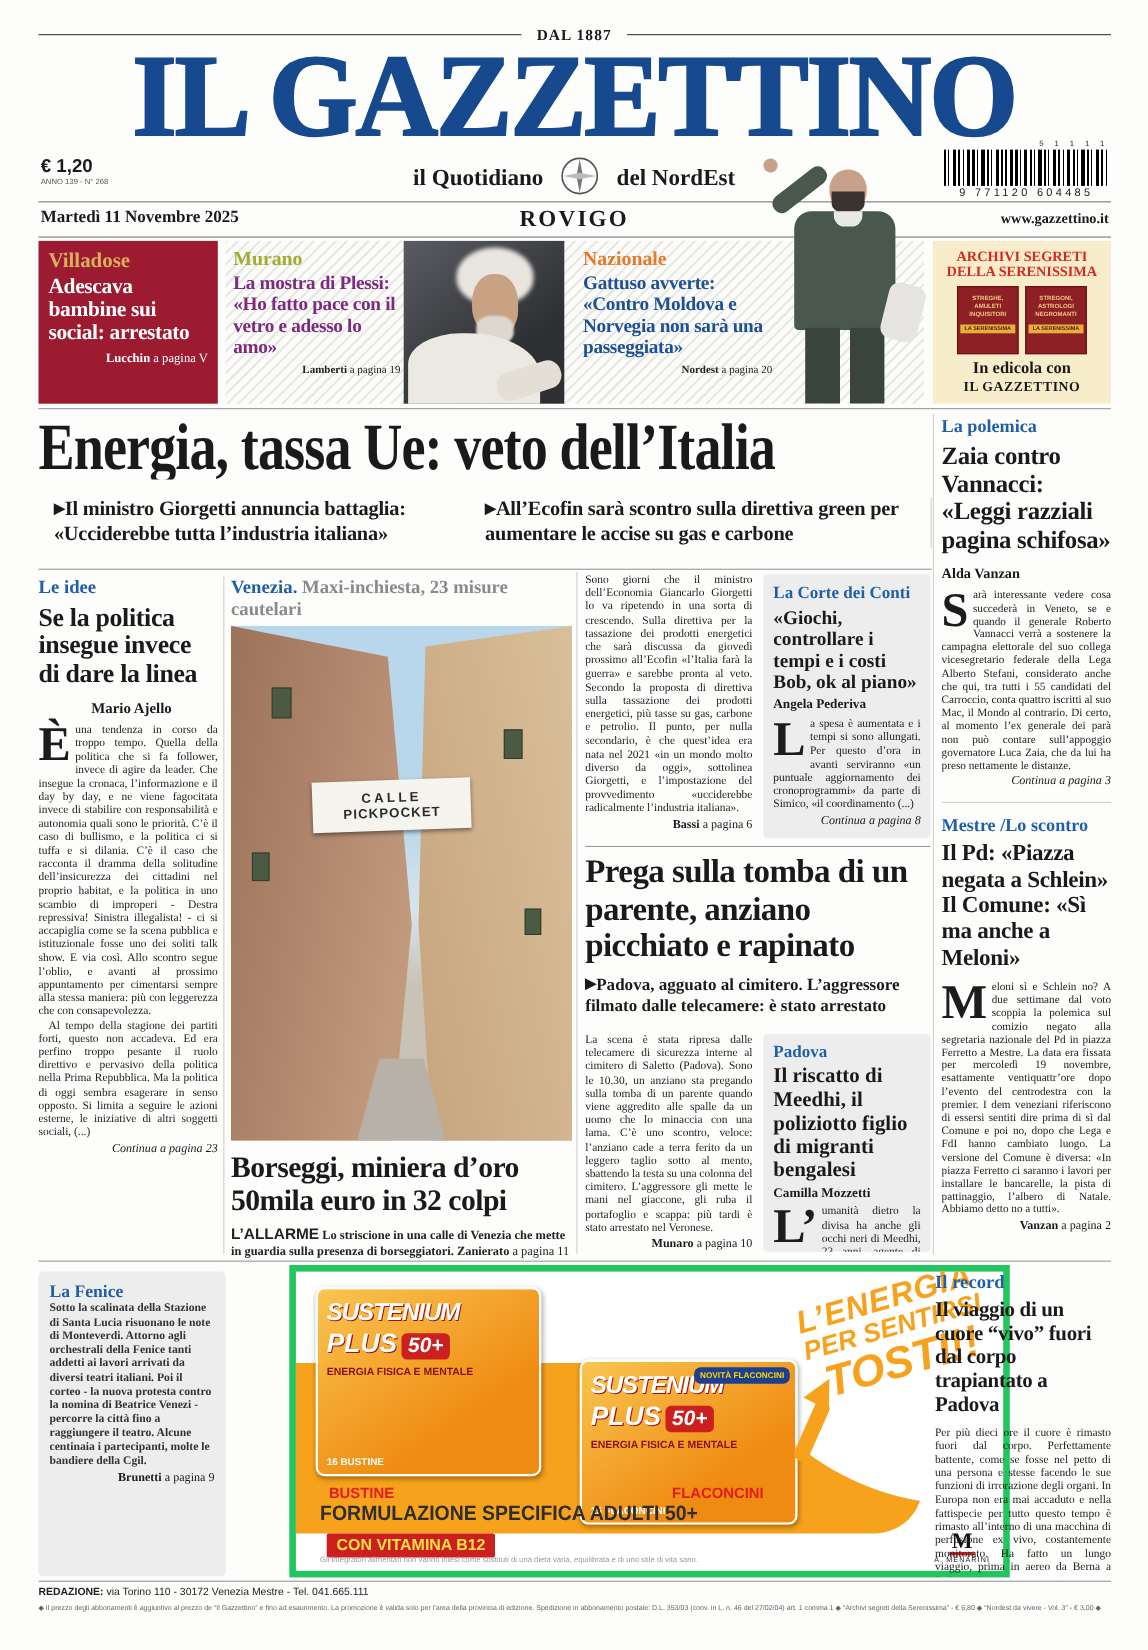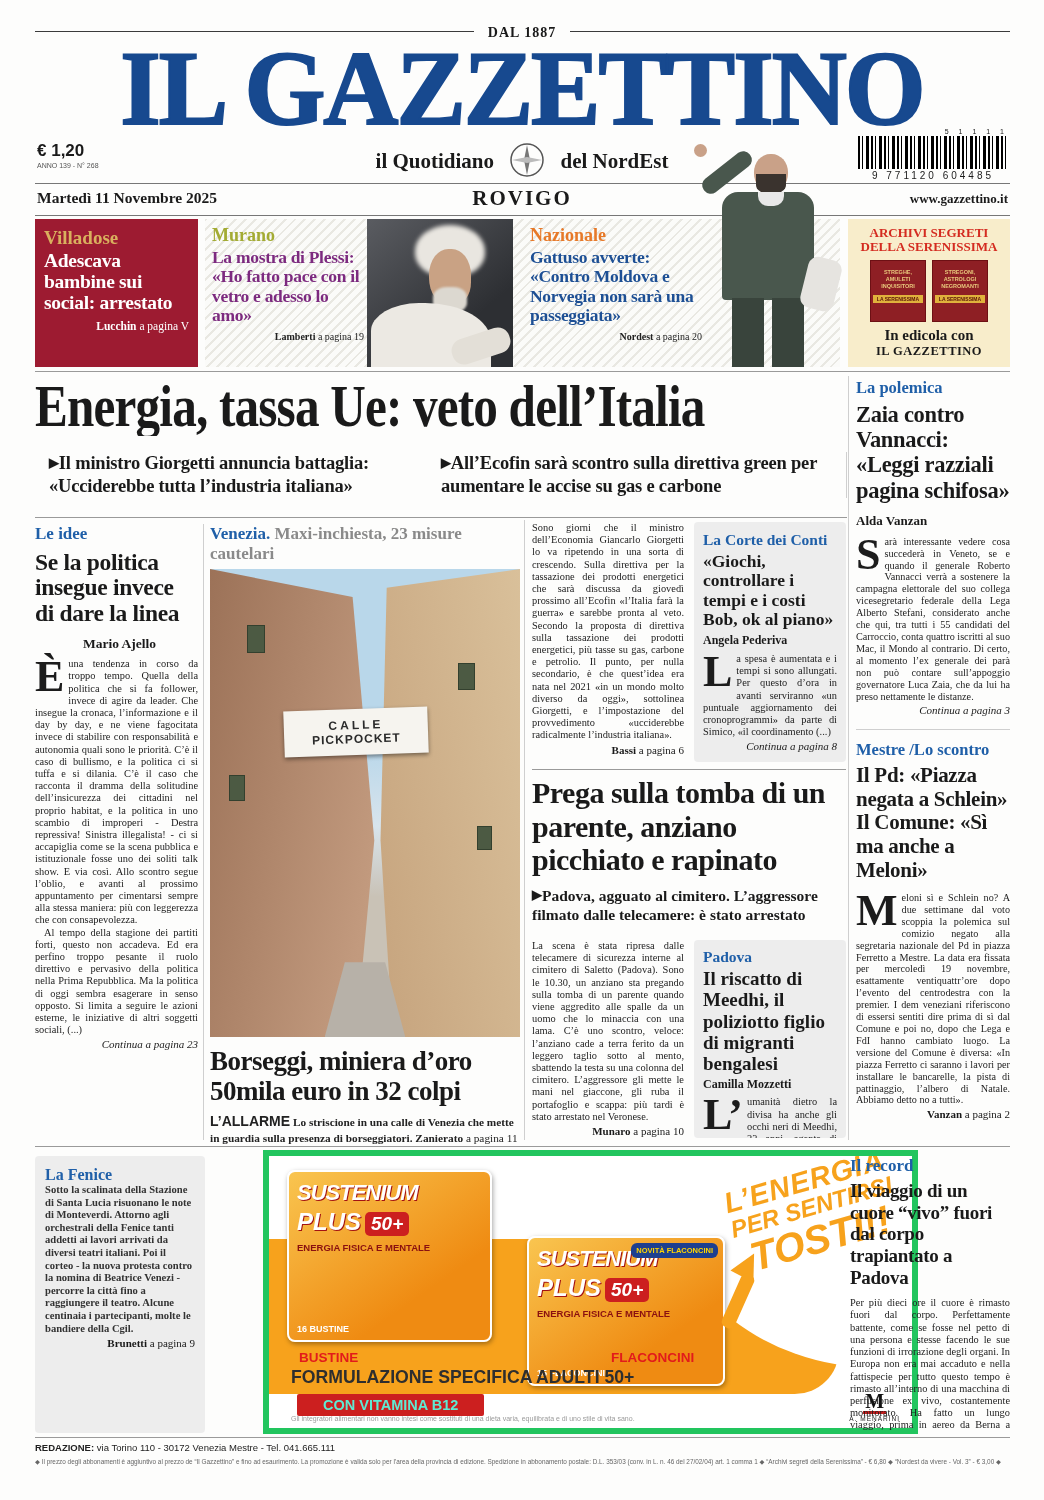--- a/index.html
+++ b/index.html
@@ -195,22 +195,22 @@
   .ad-arrow-stem{position:absolute;left:462px;top:116px;width:14px;height:58px;background:#f7a21c;
                  transform:rotate(24deg);border-radius:6px;}
   .slogan{position:absolute;right:6px;top:10px;width:186px;text-align:center;color:#f7a21c;
           font-weight:bold;font-style:italic;transform:rotate(-16deg);line-height:1;}
   .slogan .sl1{font-size:29px;letter-spacing:1px;}
   .slogan .sl2{font-size:24px;}
   .slogan .sl3{font-size:40px;}
   .ad-bustine{position:absolute;left:30px;top:194px;color:#e21b1b;font-weight:bold;font-size:13.5px;}
   .ad-claim{position:absolute;left:22px;top:210px;color:#2e2e2e;font-weight:bold;font-size:19px;
             transform:scaleX(0.93);transform-origin:left;}
-  .ad-vitamin{position:absolute;left:28px;top:238px;background:#cc1f1f;color:#5eead4;font-weight:bold;
-              font-size:14.5px;padding:3px 26px;border-radius:2px;}
+  .ad-vitamin{position:absolute;left:28px;top:238px;background:#cc1f1f;color:#fde047;font-weight:bold;
+              font-size:14.5px;padding:3px 9px;border-radius:2px;}
   .ad-flac{position:absolute;left:342px;top:194px;color:#e21b1b;font-weight:bold;font-size:13.5px;}
   .ad-disc{position:absolute;left:22px;bottom:6px;color:#9a9a9a;font-size:7px;}
   .menarini{position:absolute;right:12px;bottom:6px;text-align:center;color:#222;}
   .menarini .m{font-size:20px;font-weight:bold;font-family:"Liberation Serif",serif;color:#111;
                border-bottom:3px solid #cc1f1f;line-height:1;display:inline-block;padding:0 2px;}
   .menarini .t{font-size:6.5px;letter-spacing:1px;margin-top:1px;}
 
   
   .r-footer{top:1437px;left:35px;width:975px;border-top:1px solid #9a9a9a;}
   .footer1{position:absolute;top:1442px;left:35px;width:975px;font-family:"Liberation Sans",sans-serif;

